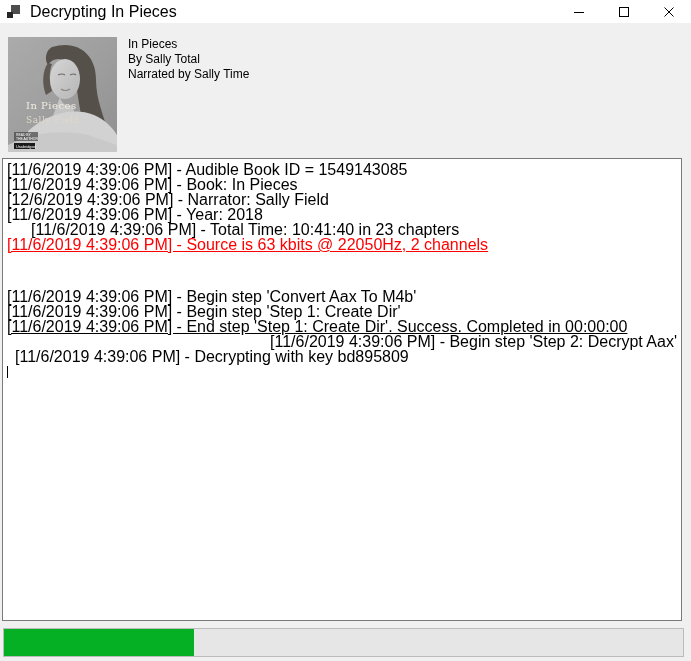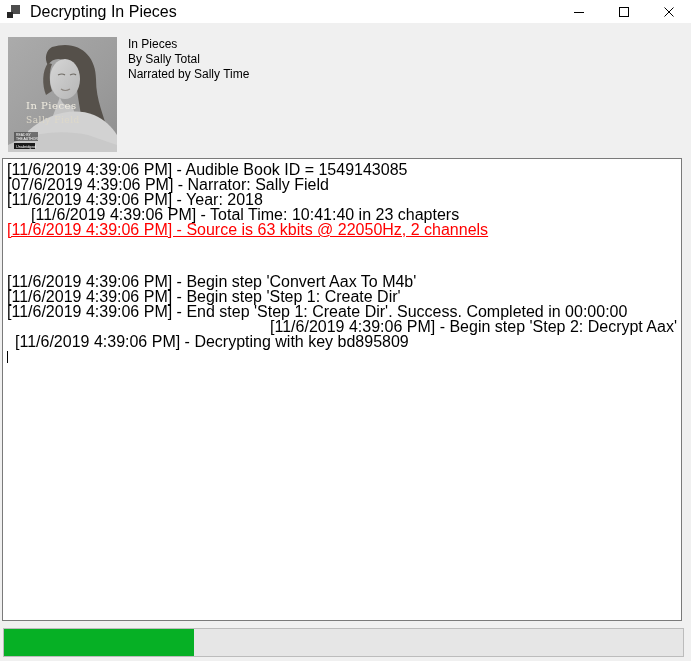--- a/index.html
+++ b/index.html
@@ -170,27 +170,28 @@
   <div class="book-info">
     <div>In Pieces</div>
     <div>By Sally Total</div>
     <div>Narrated by Sally Time</div>
   </div>
 </div>
 
 <div class="logbox">
   <div>
       <div class="log-line" style="color: rgb(0, 0, 0);">[11/6/2019 4:39:06 PM] - Audible Book ID = 1549143085</div>
-      <div class="log-line" style="color: rgb(0, 0, 0);">[07/6/2019 4:39:06 PM] - Narrator: Sally Field</div>
+      <div class="log-line" style="color: rgb(0, 0, 0);">[11/6/2019 4:39:06 PM] - Book: In Pieces</div>
+      <div class="log-line" style="color: rgb(0, 0, 0);">[12/6/2019 4:39:06 PM] - Narrator: Sally Field</div>
       <div class="log-line" style="color: rgb(0, 0, 0);">[11/6/2019 4:39:06 PM] - Year: 2018</div>
       <div class="log-line" style="color: rgb(0, 0, 0); padding-left: 24px;">[11/6/2019 4:39:06 PM] - Total Time: 10:41:40 in 23 chapters</div>
       <div class="log-line" style="color: rgb(255, 0, 0); text-decoration: underline;">[11/6/2019 4:39:06 PM] - Source is 63 kbits @ 22050Hz, 2 channels</div>
       <div class="log-line" style="color: rgb(0, 0, 0); margin-top: 37px;">[11/6/2019 4:39:06 PM] - Begin step 'Convert Aax To M4b'</div>
       <div class="log-line" style="color: rgb(0, 0, 0);">[11/6/2019 4:39:06 PM] - Begin step 'Step 1: Create Dir'</div>
-      <div class="log-line" style="color: rgb(0, 0, 0);">[11/6/2019 4:39:06 PM] - End step 'Step 1: Create Dir'. Success. Completed in 00:00:00</div>
+      <div class="log-line" style="color: rgb(0, 0, 0); text-decoration: underline;">[11/6/2019 4:39:06 PM] - End step 'Step 1: Create Dir'. Success. Completed in 00:00:00</div>
       <div class="log-line" style="color: rgb(0, 0, 0); text-align: right;">[11/6/2019 4:39:06 PM] - Begin step 'Step 2: Decrypt Aax'</div>
       <div class="log-line" style="color: rgb(0, 0, 0); margin-left: 8px;">[11/6/2019 4:39:06 PM] - Decrypting with key bd895809</div>
     </div>
   <div class="caret"></div>
 </div>
 
 <div class="progress">
   <div class="progress-fill" style="width: 28%; background-color: rgb(6, 176, 37);"></div>
 </div>
 

